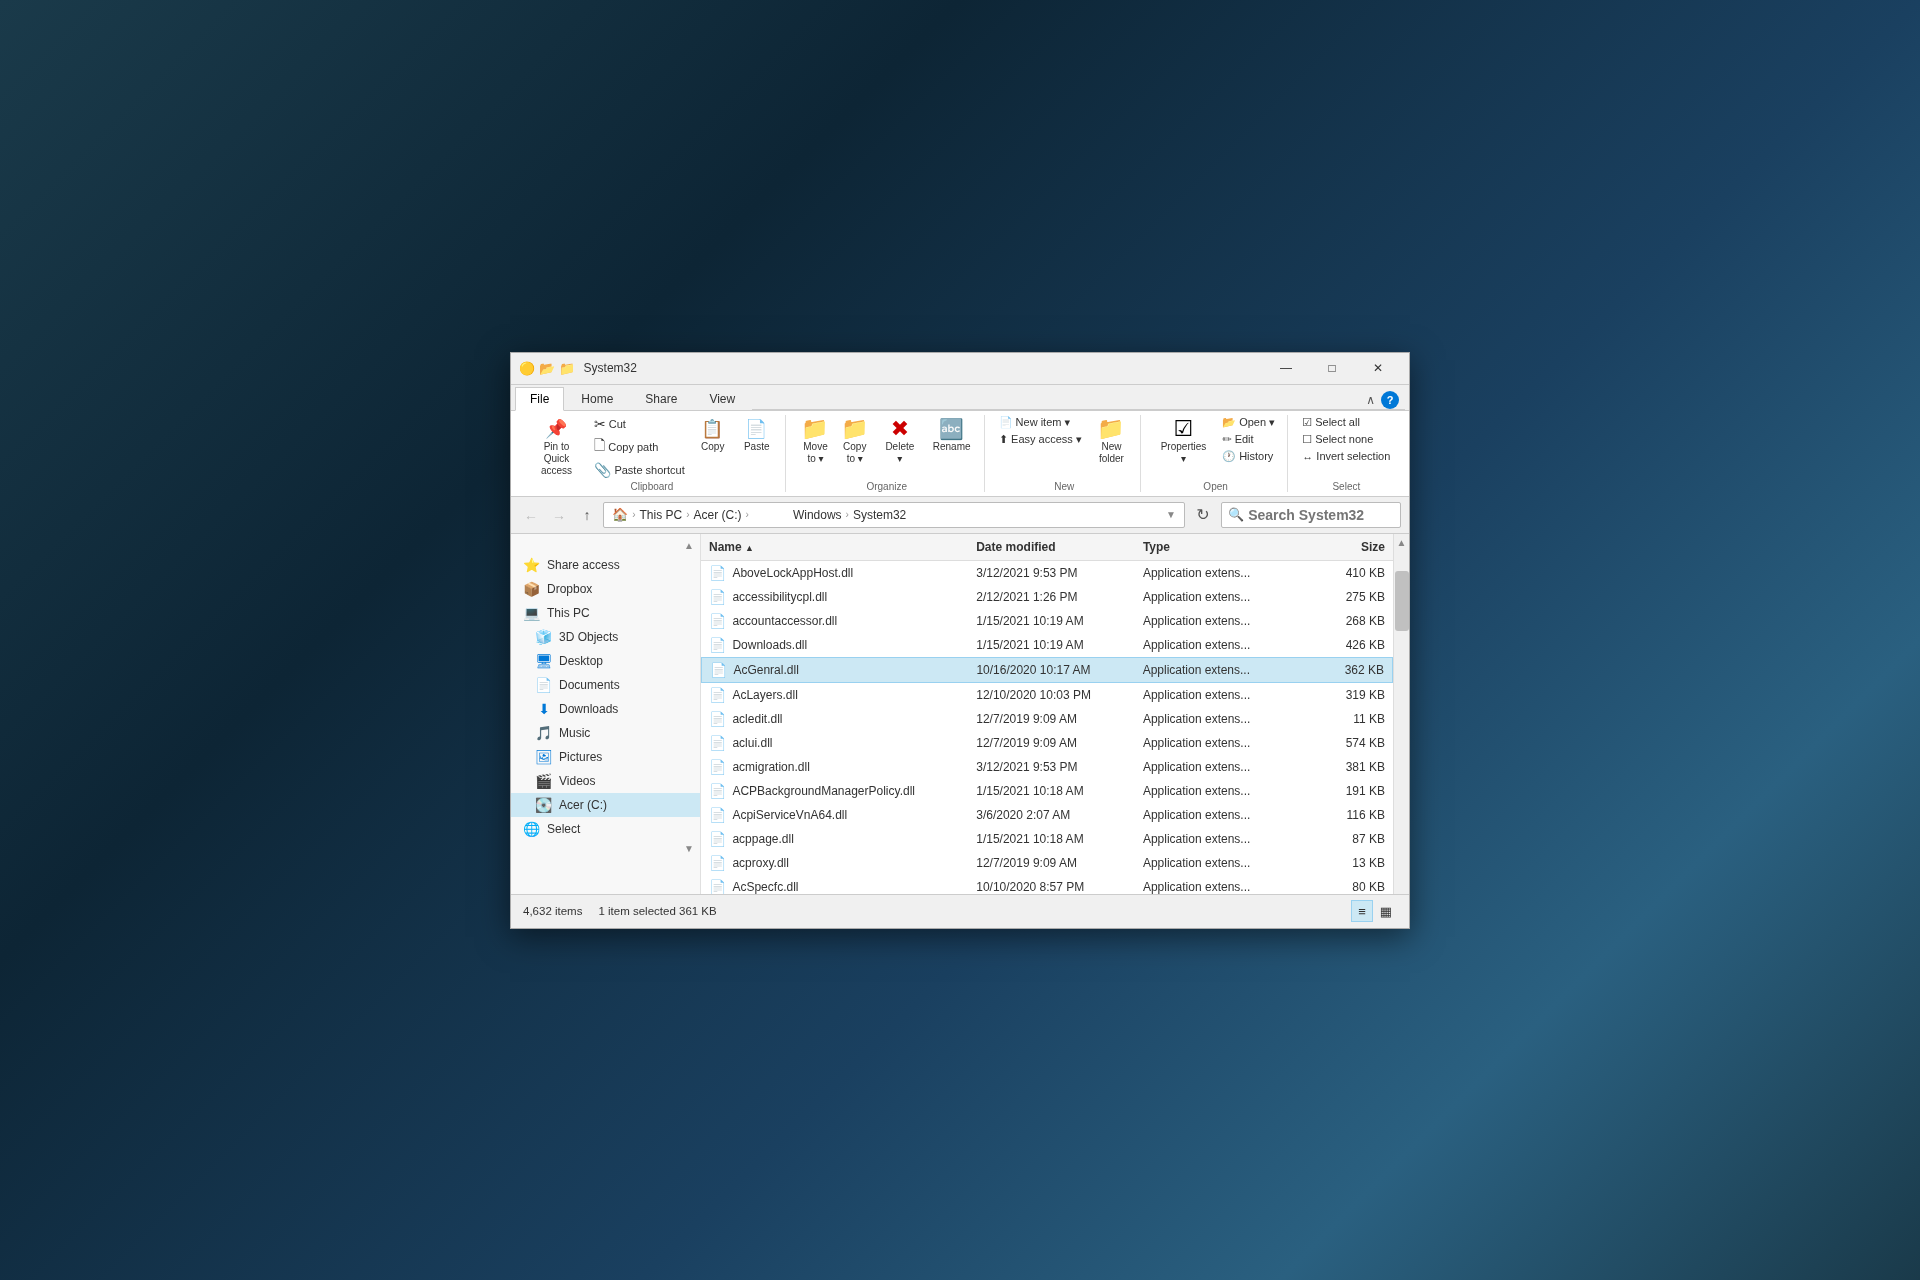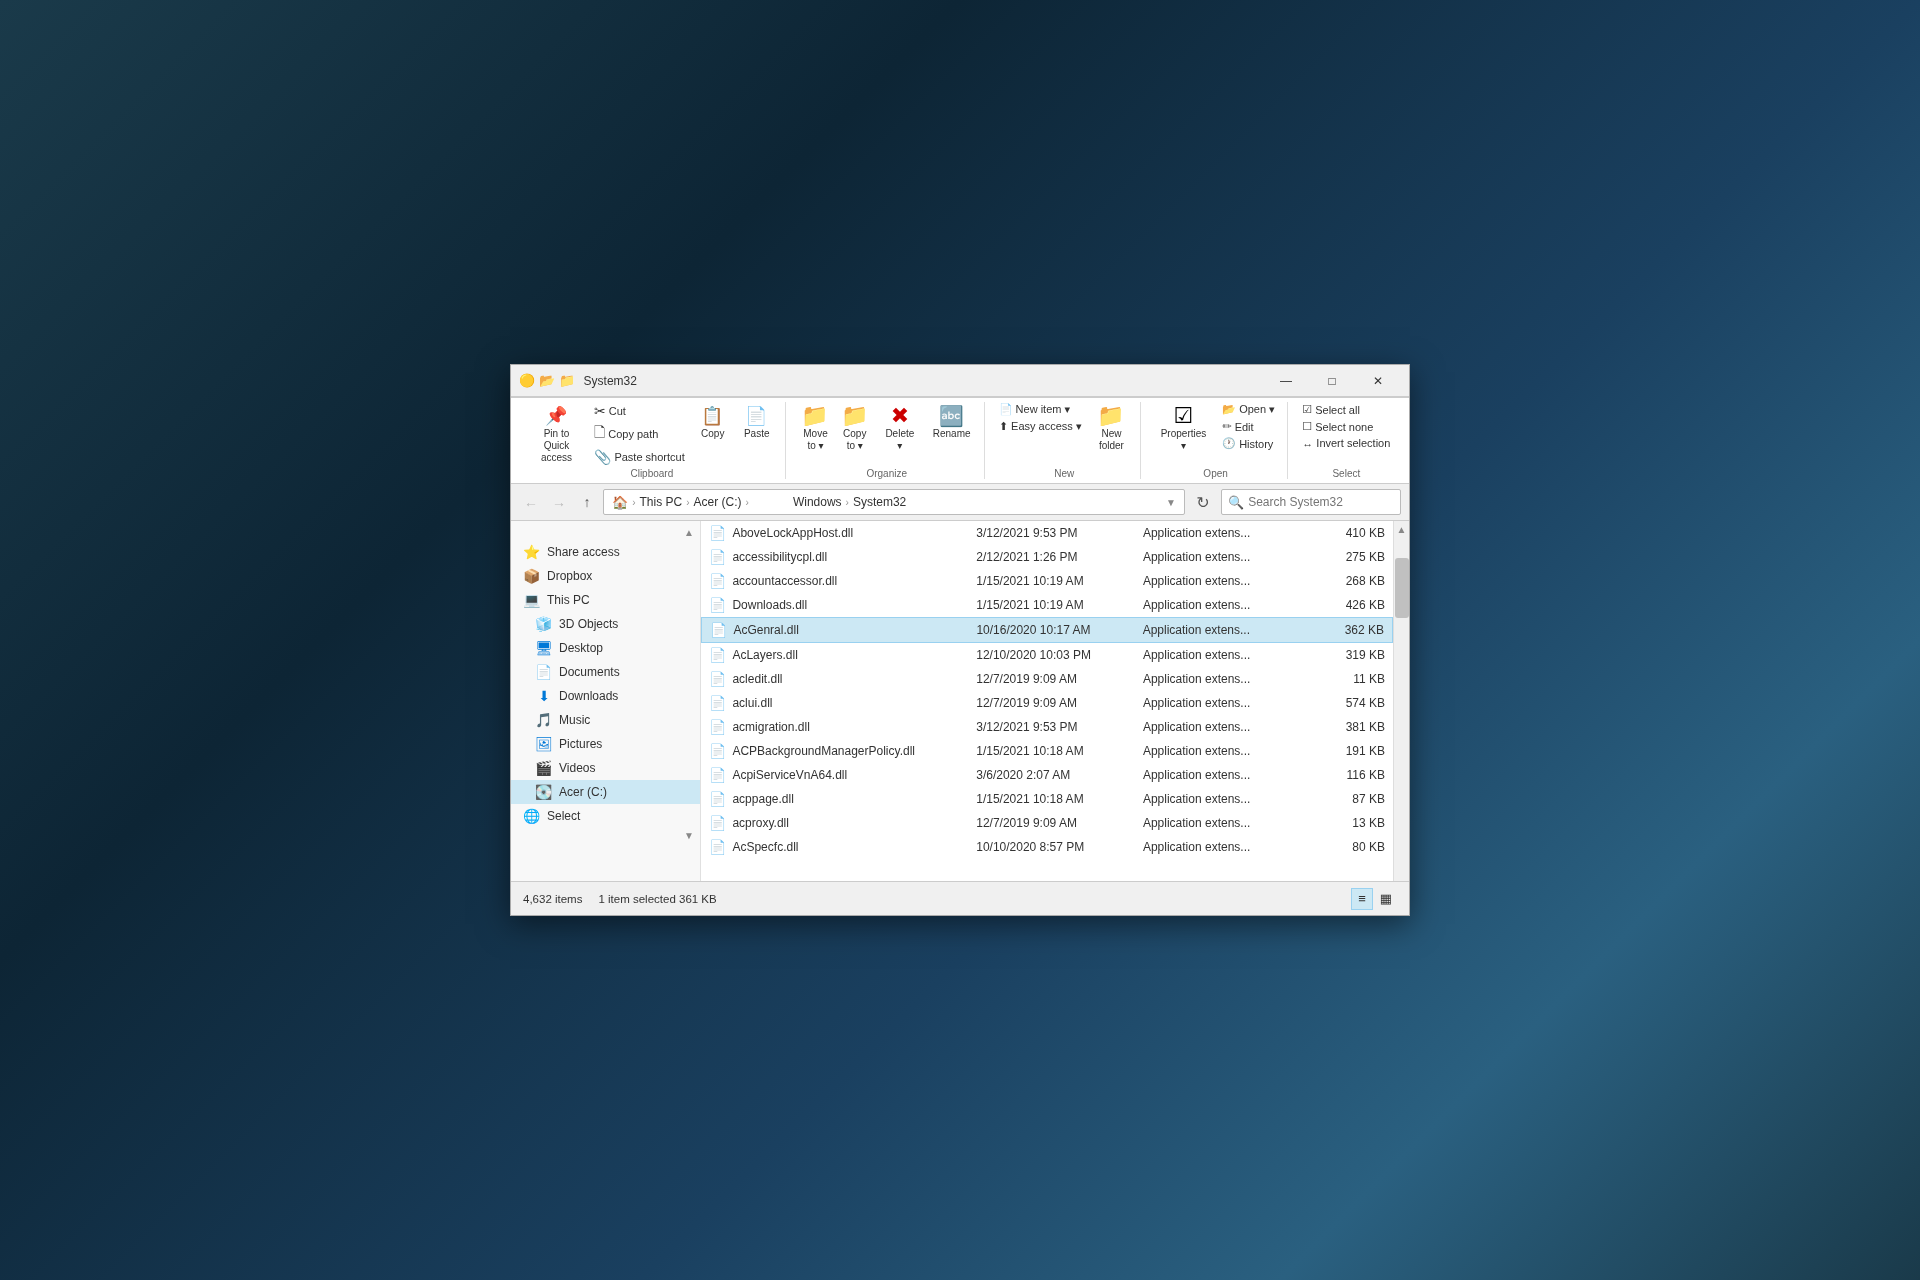--- a/index.html
+++ b/index.html
@@ -208,23 +208,24 @@
       border-radius: 2px;
       display: flex;
       align-items: center;
       background: white;
       padding: 0 6px;
       gap: 4px;
     }
     .search-box input {
       border: none;
       outline: none;
-      font-size: 12px;
+      font-size: 14px;
       flex: 1;
       background: transparent;
+      font-weight: bold;
     }
 
     
     .main-content {
       display: flex;
       height: 360px;
       background: white;
     }
     
     .sidebar {
@@ -353,20 +354,31 @@
     </div>
     <span class="title-bar-title">System32</span>
     <div class="title-bar-controls">
       <div class="title-bar-btn">—</div>
       <div class="title-bar-btn">□</div>
       <div class="title-bar-btn close">✕</div>
     </div>
   </div>
 
   <div class="ribbon">
+    <div class="ribbon-tabs">
+      <div class="ribbon-tab active">File</div>
+      <div class="ribbon-tab">Home</div>
+      <div class="ribbon-tab">Share</div>
+      <div class="ribbon-tab">View</div>
+      <div style="flex:1; border-bottom:1px solid #ccc; height:100%;"></div>
+      <div style="display:flex; align-items:center; gap:6px; border-bottom:1px solid #ccc; padding:0 6px;">
+        <span style="font-size:12px; cursor:pointer; color:#555;">∧</span>
+        <span style="background:#0078d7; color:white; border-radius:50%; width:18px; height:18px; display:flex; align-items:center; justify-content:center; font-size:11px; font-weight:bold; cursor:pointer;">?</span>
+      </div>
+    </div>
 
     <div class="ribbon-content">
 
       <div class="ribbon-group">
         <div class="ribbon-group-items">
 
           <div class="ribbon-btn">
             <div class="ribbon-btn-icon">📌</div>
             <div class="ribbon-btn-label">Pin to Quick<br>access</div>
           </div>
@@ -568,20 +580,28 @@
         <span>Select</span>
       </div>
 
       <div style="display:flex; justify-content:flex-end; padding:2px 6px;">
         <span style="font-size:10px; color:#888; cursor:pointer;">▼</span>
       </div>
     </div>
 
     <div class="file-area">
 
+      <div class="file-list-header">
+        <div class="file-col name">
+          Name <span style="font-size:9px;">▲</span>
+        </div>
+        <div class="file-col date">Date modified</div>
+        <div class="file-col type">Type</div>
+        <div class="file-col size">Size</div>
+      </div>
 
       <div class="file-list" id="file-list-container">
       <div class="file-row">
     <div class="file-col name">
       <span class="file-icon">📄</span>
       <span>AboveLockAppHost.dll</span>
     </div>
     <div class="file-col date">3/12/2021 9:53 PM</div>
     <div class="file-col type">Application extens...</div>
     <div class="file-col size" style="text-align:right;">410 KB</div>

